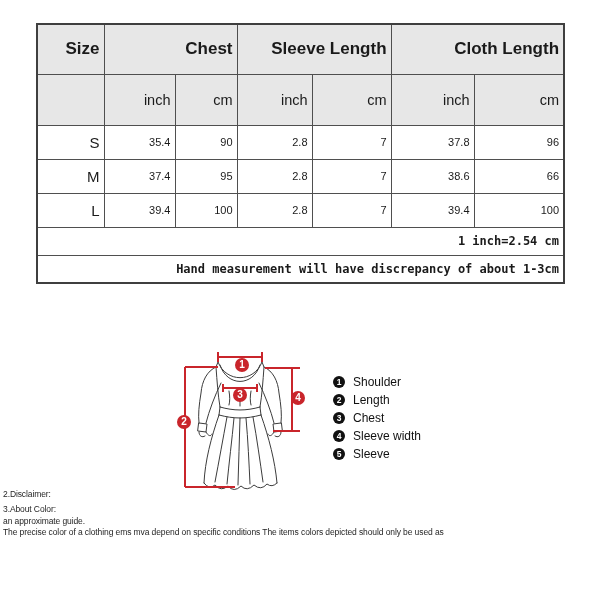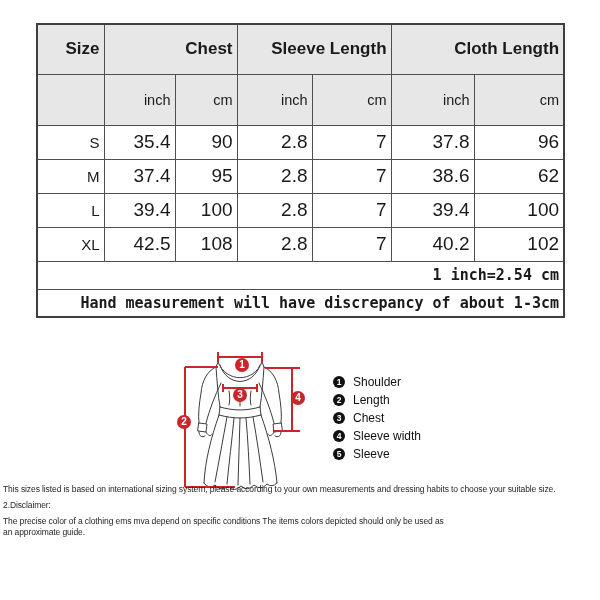--- a/index.html
+++ b/index.html
@@ -18,26 +18,26 @@
   table.size-chart td,table.size-chart th{
     border:1px solid #4f4f4f;
     text-align:right;vertical-align:middle;
     padding:4px;
   }
   tr.hdr-main{height:50px;}
   tr.hdr-main th{background:#e7e7e7;font-size:17px;font-weight:bold;}
   tr.hdr-units{height:51px;}
   tr.hdr-units td{background:#e7e7e7;font-size:14.5px;}
   tr.data-row{height:34px;}
-  tr.data-row td{font-size:19px;background:#ffffff;}
+  tr.data-row td{font-size:11px;background:#ffffff;}
   tr.data-row td.size-cell{font-size:15px;}
   tr.note-row{height:28px;}
   tr.note-row td{
     font-family:"DejaVu Sans Mono", monospace;
-    font-weight:bold;font-size:15px;background:#ffffff;
+    font-weight:bold;font-size:12px;background:#ffffff;
   }
   
   .diagram-wrap{position:absolute;left:177px;top:343px;width:166px;height:152px;}
   .marker-circle{
     position:absolute;width:14px;height:14px;border-radius:50%;
     background:#c9252b;color:#ffffff;
     font-size:10px;font-weight:bold;line-height:14px;text-align:center;
   }
   .legend{position:absolute;left:333px;top:376px;display:flex;flex-direction:column;gap:6px;}
   .legend-item{display:flex;align-items:center;gap:8px;height:12px;}
@@ -90,40 +90,31 @@
     <td>37.8</td>
     <td>96</td>
   </tr>
   <tr class="data-row">
     <td class="size-cell">M</td>
     <td>37.4</td>
     <td>95</td>
     <td>2.8</td>
     <td>7</td>
     <td>38.6</td>
-    <td>62</td>
+    <td>66</td>
   </tr>
   <tr class="data-row">
     <td class="size-cell">L</td>
     <td>39.4</td>
     <td>100</td>
     <td>2.8</td>
     <td>7</td>
     <td>39.4</td>
     <td>100</td>
   </tr>
-  <tr class="data-row">
-    <td class="size-cell">XL</td>
-    <td>42.5</td>
-    <td>108</td>
-    <td>2.8</td>
-    <td>7</td>
-    <td>40.2</td>
-    <td>102</td>
-  </tr>
   <tr class="note-row">
     <td colspan="7">1 inch=2.54 cm</td>
   </tr>
   <tr class="note-row">
     <td colspan="7">Hand measurement will have discrepancy of about 1-3cm</td>
   </tr>
 </tbody>
   </table>
 
 <div class="diagram-wrap">
@@ -203,22 +194,22 @@
     <span class="legend-label">Sleeve width</span>
   </div>
   <div class="legend-item">
     <span class="legend-bullet">5</span>
     <span class="legend-label">Sleeve</span>
   </div>
 </div>
 
 <div class="notes-block">
   <div class="note-section">
-    <div class="note-line">This sizes listed is based on international sizing system, please according to your own measurements and dressing habits to choose your suitable size.</div>
   </div>
   <div class="note-section">
     <div class="note-title">2.Disclaimer:</div>
   </div>
   <div class="note-section">
+    <div class="note-title">3.About Color:</div>
+    <div class="note-line">an approximate guide.</div>
     <div class="note-line">The precise color of a clothing ems mva depend on specific conditions The items colors depicted should only be used as</div>
-    <div class="note-line">an approximate guide.</div>
   </div>
 </div>
 
 </body></html>

